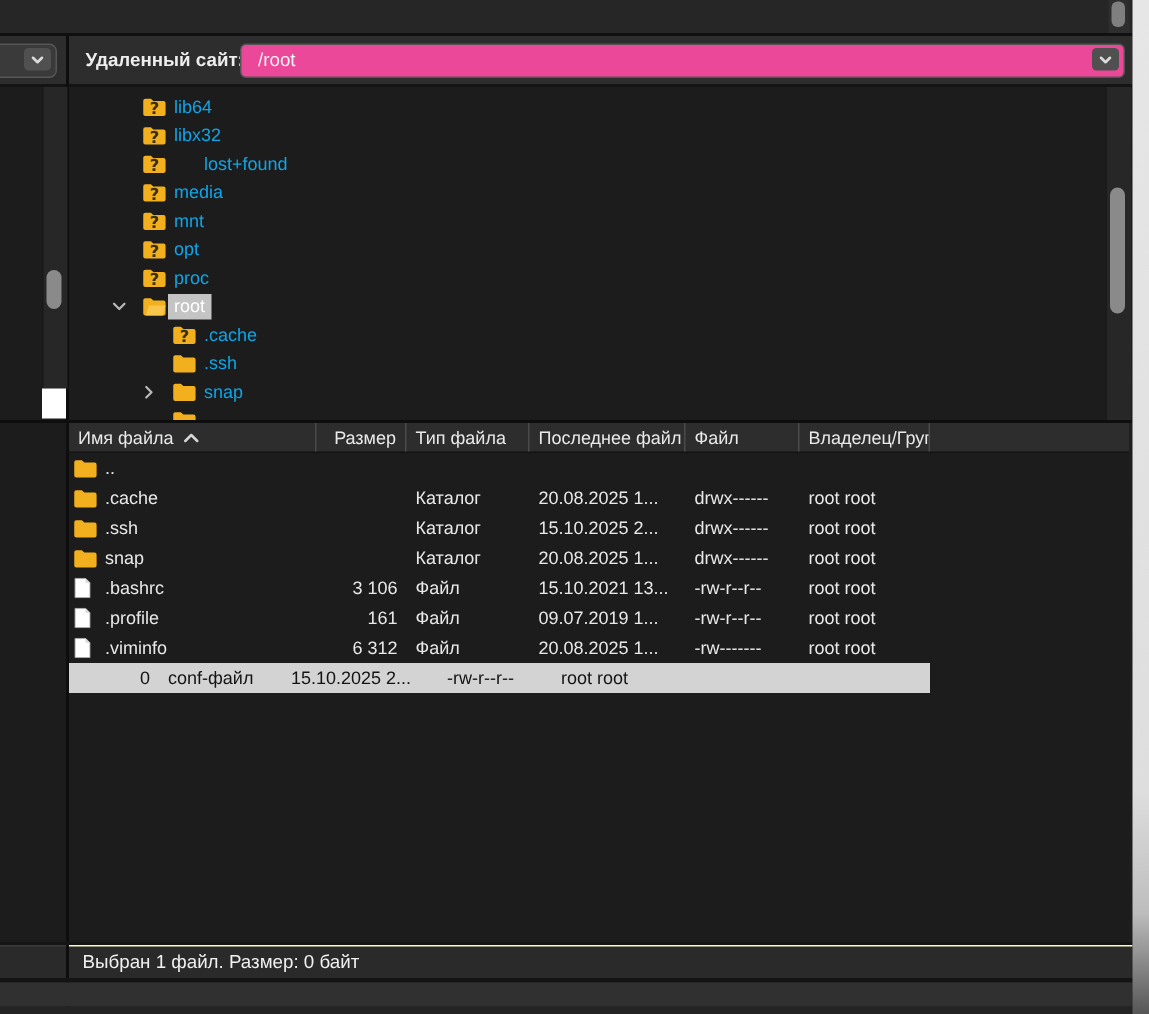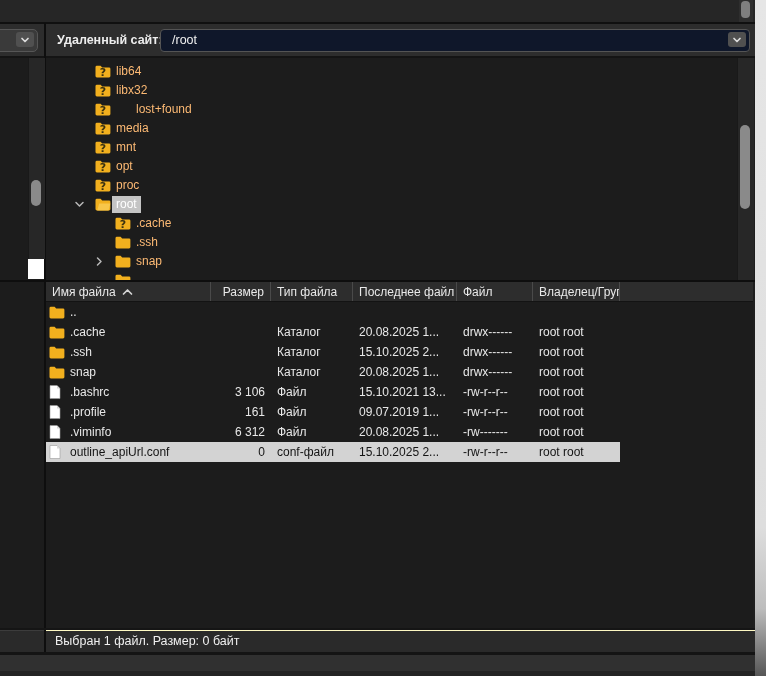--- a/index.html
+++ b/index.html
@@ -12,40 +12,40 @@
   .top-pane{left:0;top:0;width:755px;height:22px;background:#262626;border-bottom:2px solid #101010;}
   .top-scroll-track{left:739px;top:0;width:14px;height:22px;background:#2e2e2e;}
   .top-scroll-thumb{left:741px;top:1px;width:9px;height:17px;border-radius:4px;background:#7f7f7f;}
 
   
   .path-row{left:0;top:24px;width:755px;height:32px;background:#2d2d2d;border-bottom:2px solid #141414;}
   .combo-stub{left:-30px;top:29px;width:66px;height:21px;background:#3a3a3a;border:1px solid #565656;border-radius:5px;}
   .combo-btn{position:absolute;right:3px;top:2px;width:18px;height:15px;background:#505050;border-radius:3px;
              display:flex;align-items:center;justify-content:center;}
   .path-label{left:57px;top:24px;height:32px;line-height:32px;font-weight:600;font-size:12.5px;color:#ededed;}
-  .remote-combo{left:160px;top:29px;width:588px;height:21px;background:#0f172a;border:1px solid #545454;border-radius:4px;}
+  .remote-combo{left:160px;top:29px;width:588px;height:21px;background:#ec4899;border:1px solid #545454;border-radius:4px;}
   .remote-combo .val{position:absolute;left:11px;top:0;line-height:21px;color:#f2f2f2;font-size:12.5px;}
 
   
   .v-divider{left:44px;top:23px;width:2px;height:648px;background:#0e0e0e;}
 
   
   .local-tree-bg{left:0;top:58px;width:44px;height:222px;background:#1c1c1c;}
   .local-scroll-track{left:28px;top:58px;width:16px;height:201px;background:#272727;border-left:1px solid #191919;}
   .local-scroll-thumb{left:31px;top:180px;width:10px;height:26px;border-radius:5px;background:#8a8a8a;}
   .scroll-corner{left:28px;top:259px;width:16px;height:20px;background:#ffffff;}
   .local-list-bg{left:0;top:282px;width:44px;height:346px;background:#1c1c1c;}
   .local-status{left:0;top:630px;width:44px;height:22px;background:#2a2a2a;border-top:1px solid #3c3c3c;}
 
   
   .tree-pane{left:46px;top:58px;width:707px;height:222px;background:#1c1c1c;overflow:hidden;}
   .tree-row{position:absolute;left:0;width:100%;height:19px;display:flex;align-items:center;}
   .tree-chevron{position:absolute;width:12px;height:12px;display:flex;align-items:center;justify-content:center;}
   .tree-icon{position:absolute;width:16px;height:13px;}
-  .tree-label{position:absolute;padding:1px 4px 2px 4px;font-size:12px;color:#fdba74;white-space:nowrap;}
+  .tree-label{position:absolute;padding:1px 4px 2px 4px;font-size:12px;color:#0ea5e9;white-space:nowrap;}
   .tree-label.sel{background:#c4c4c4;color:#ffffff;}
   .tree-scroll-track{left:737px;top:58px;width:16px;height:222px;background:#272727;border-left:1px solid #191919;}
   .tree-scroll-thumb{left:740px;top:125px;width:10px;height:84px;border-radius:5px;background:#8a8a8a;}
 
   .h-splitter{left:0;top:280px;width:755px;height:2px;background:#0e0e0e;}
 
   
   .list-pane{left:46px;top:282px;width:707px;height:346px;background:#1c1c1c;overflow:hidden;}
   .list-header{display:flex;height:19px;background:#2d2d2d;border-bottom:1px solid #131313;}
   .hcol{box-sizing:border-box;border-right:1px solid #4a4a4a;padding:0 6px;line-height:18px;
@@ -343,29 +343,20 @@
             </span>
             <span>.viminfo</span>
           </div>
           <div class="fcell right" style="width: 60px; flex: 0 0 60px;">6 312</div>
           <div class="fcell" style="width: 82px; flex: 0 0 82px;">Файл</div>
           <div class="fcell" style="width: 104px; flex: 0 0 104px;">20.08.2025 1...</div>
           <div class="fcell" style="width: 76px; flex: 0 0 76px;">-rw-------</div>
           <div class="fcell" style="width: 87px; flex: 0 0 87px;">root root</div>
         </div>
         <div class="file-row sel">
-          <div class="fcell name-cell" style="width: 165px; flex: 0 0 165px;">
-            <span class="ficon">
-              <svg width="12" height="14" viewBox="0 0 12 14">
-                <path d="M1 0.5 L8 0.5 L11 3.5 L11 13.5 L1 13.5 Z" fill="#ffffff" stroke="#9a9a9a" stroke-width="0.6"></path>
-                <path d="M8 0.5 L11 3.5 L8 3.5 Z" fill="#d8d8d8"></path>
-              </svg>
-            </span>
-            <span>outline_apiUrl.conf</span>
-          </div>
           <div class="fcell right" style="width: 60px; flex: 0 0 60px;">0</div>
           <div class="fcell" style="width: 82px; flex: 0 0 82px;">conf-файл</div>
           <div class="fcell" style="width: 104px; flex: 0 0 104px;">15.10.2025 2...</div>
           <div class="fcell" style="width: 76px; flex: 0 0 76px;">-rw-r--r--</div>
           <div class="fcell" style="width: 87px; flex: 0 0 87px;">root root</div>
         </div>
       </div>
   </div>
 
   <div class="abs row-gap"></div>

